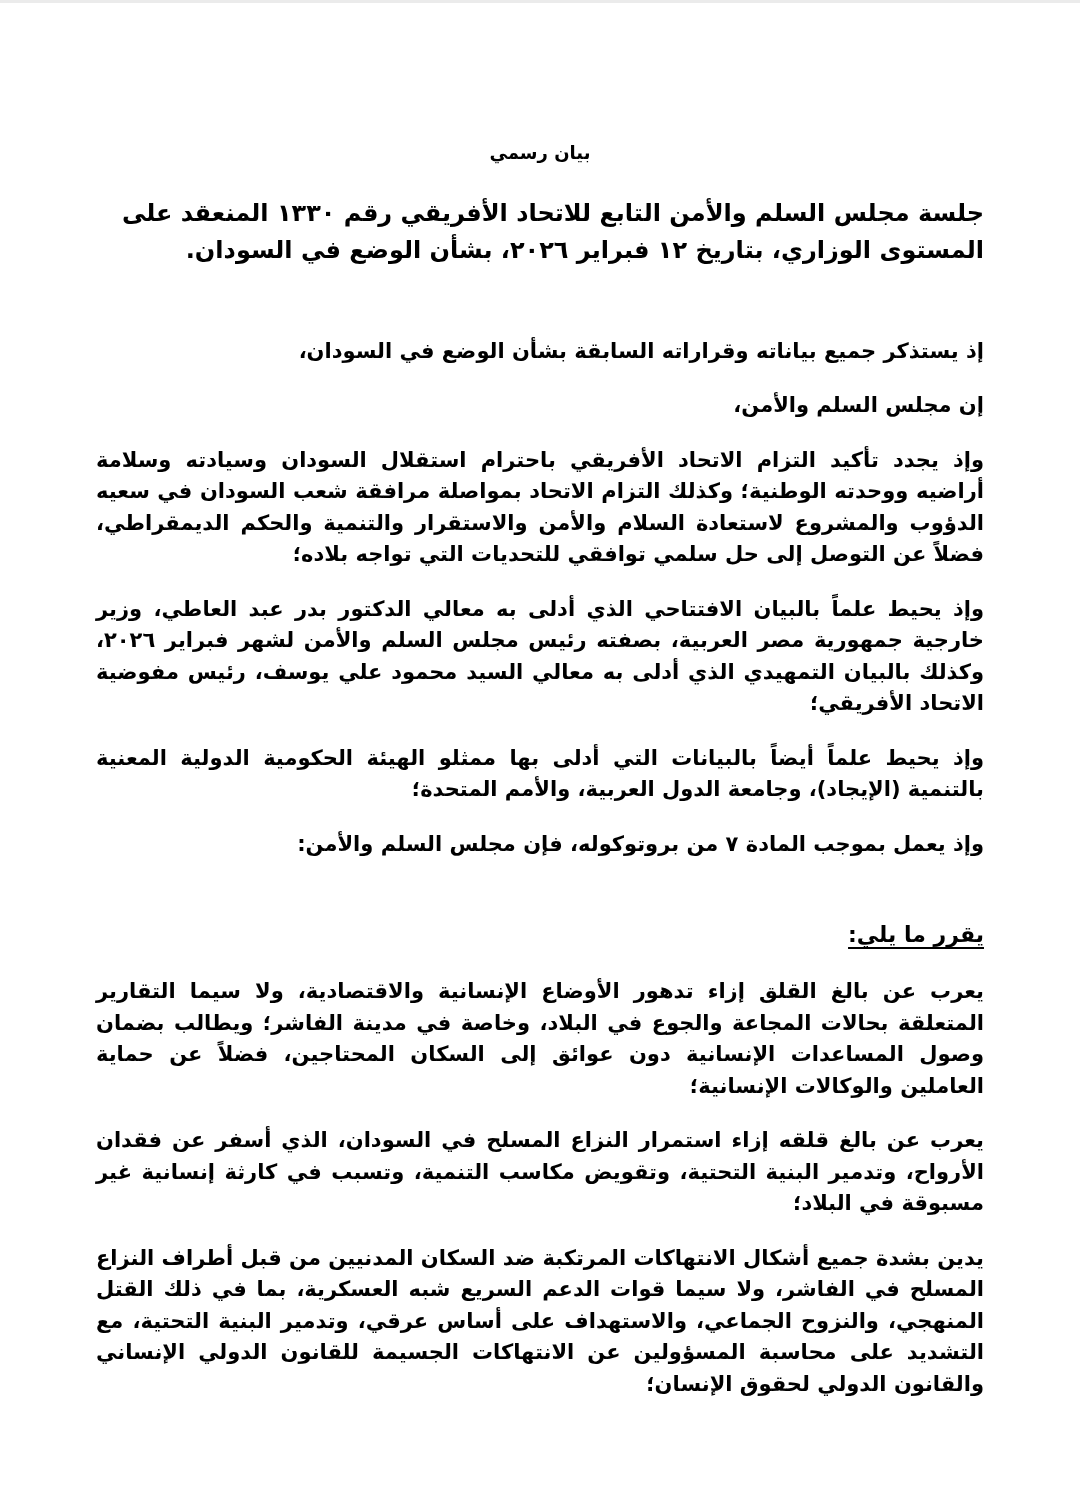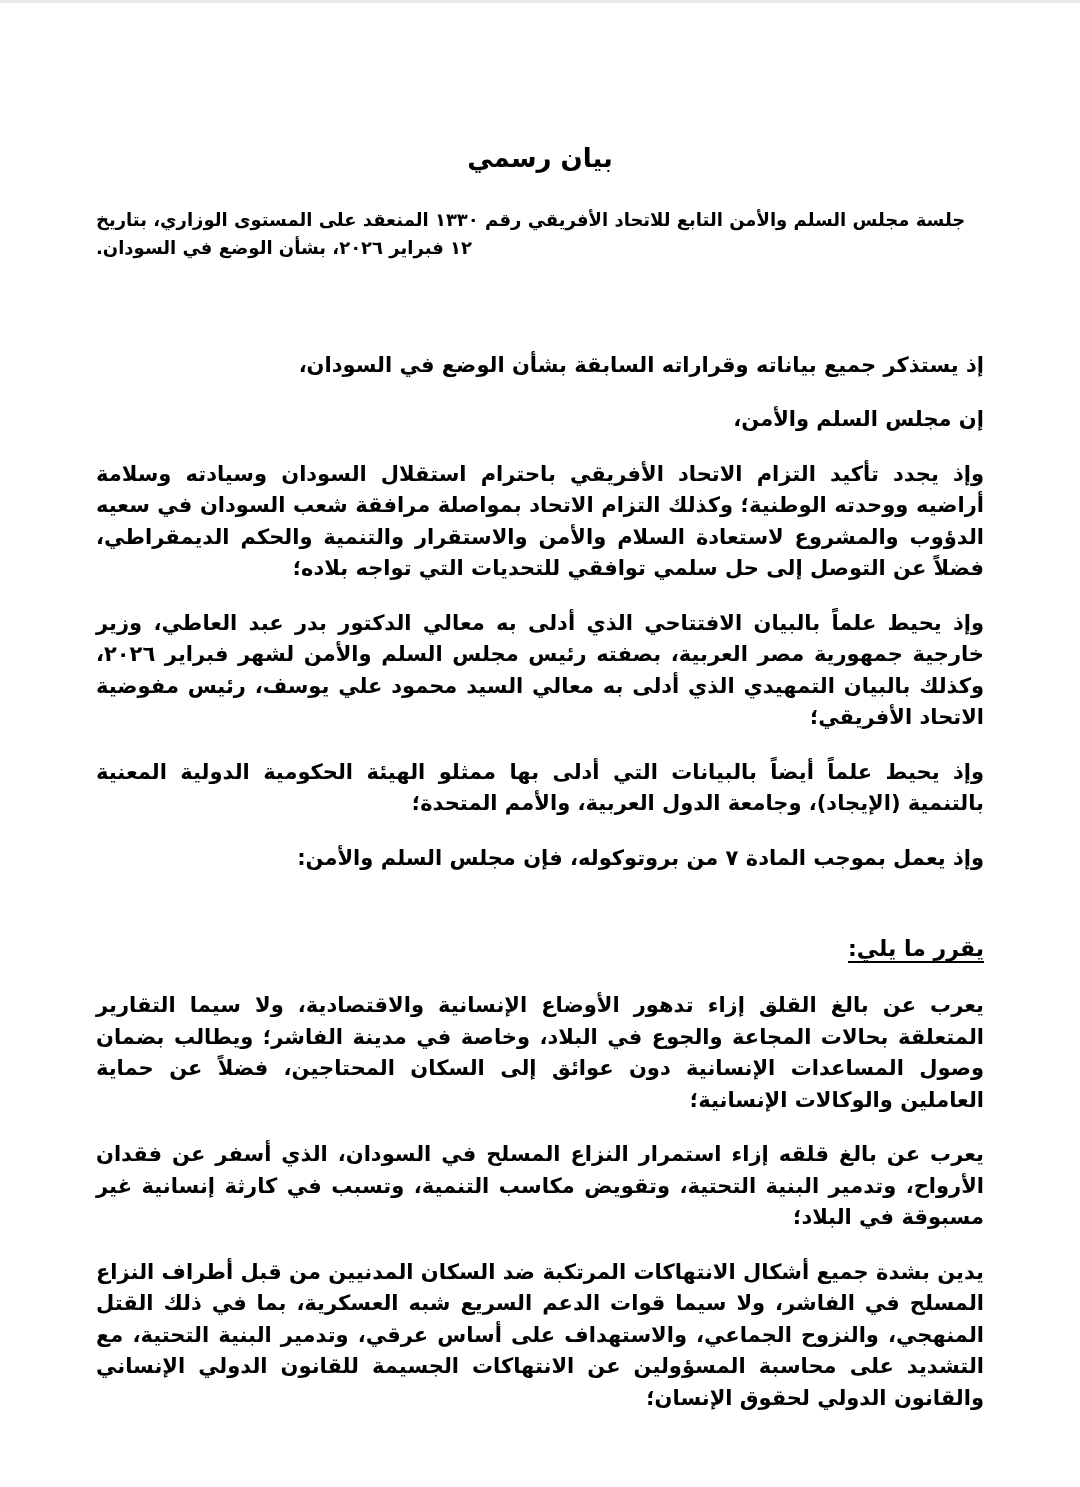--- a/index.html
+++ b/index.html
@@ -15,31 +15,31 @@
     width: 1080px;
     height: 1487px;
     direction: rtl;
     background: #ffffff;
     border-top: 3px solid #ebebeb;
     padding: 138px 96px 0 96px;
     font-weight: bold;
   }
   .doc-title {
     text-align: center;
-    font-size: 26px;
+    font-size: 18px;
     line-height: 1.35;
     font-weight: bold;
     margin-bottom: 30px;
   }
   .doc-subtitle {
-    text-align: left;
-    font-size: 18px;
+    text-align: right;
+    font-size: 24px;
     line-height: 1.55;
     font-weight: bold;
-    margin-bottom: 88px;
+    margin-bottom: 66px;
   }
   .para {
     font-size: 21px;
     line-height: 1.5;
     text-align: justify;
     text-justify: inter-word;
     margin-bottom: 23px;
   }
   .para:last-child { margin-bottom: 8px; }
   .decides {

